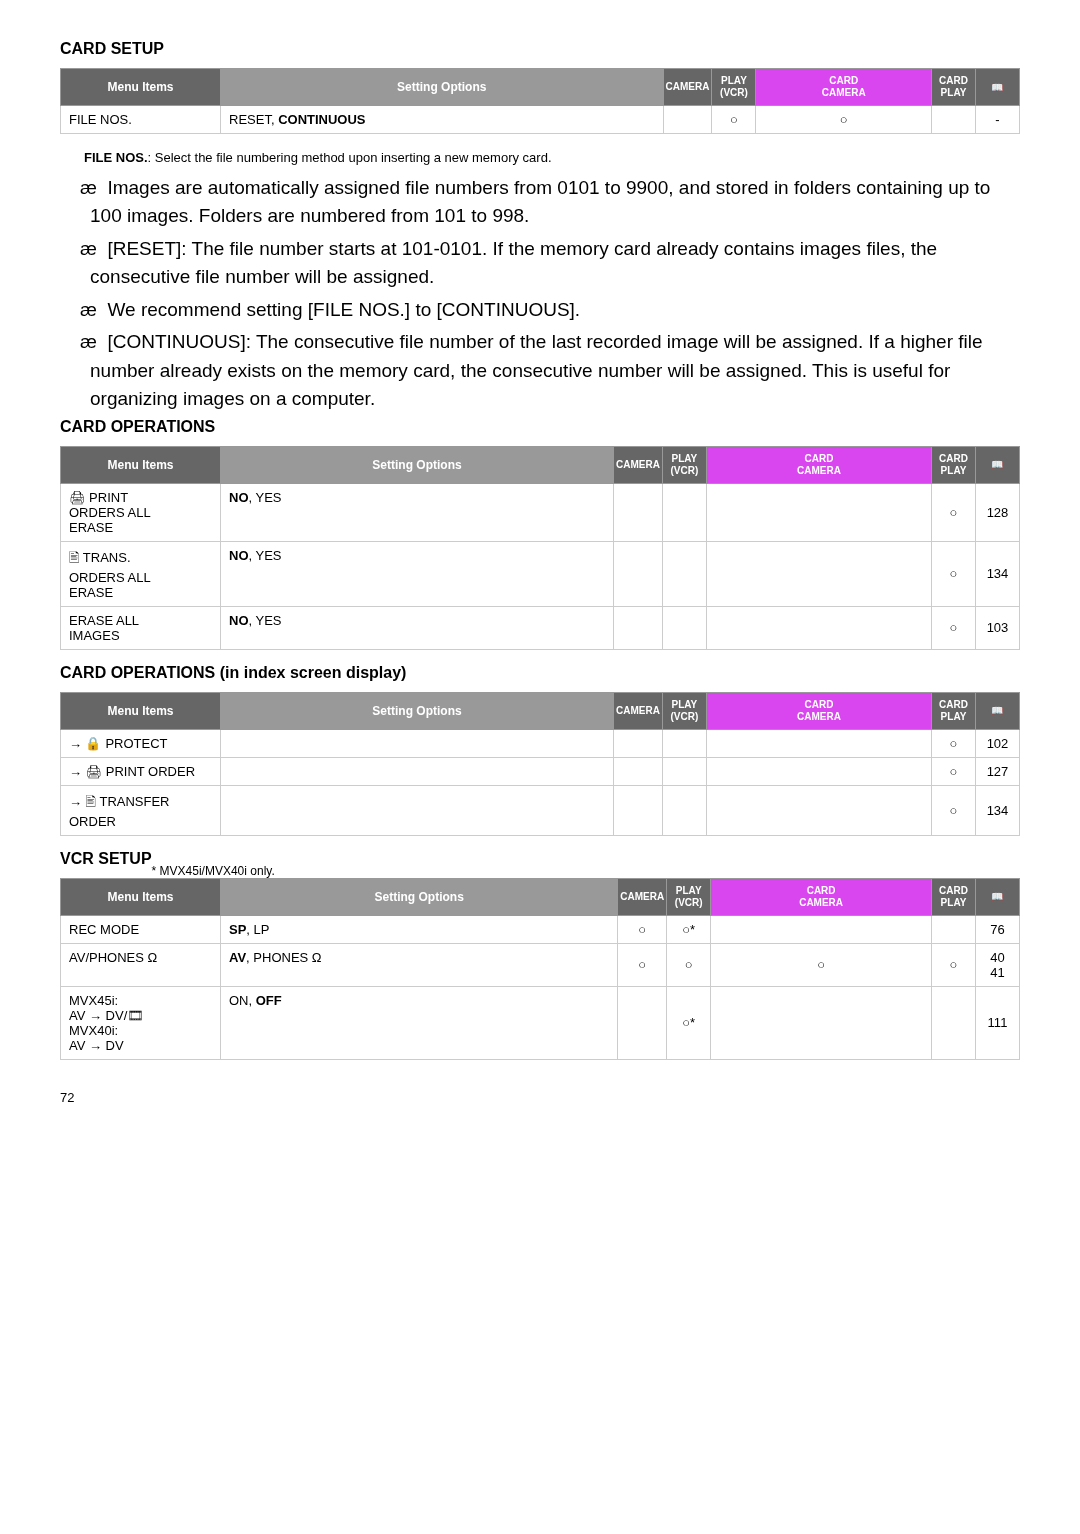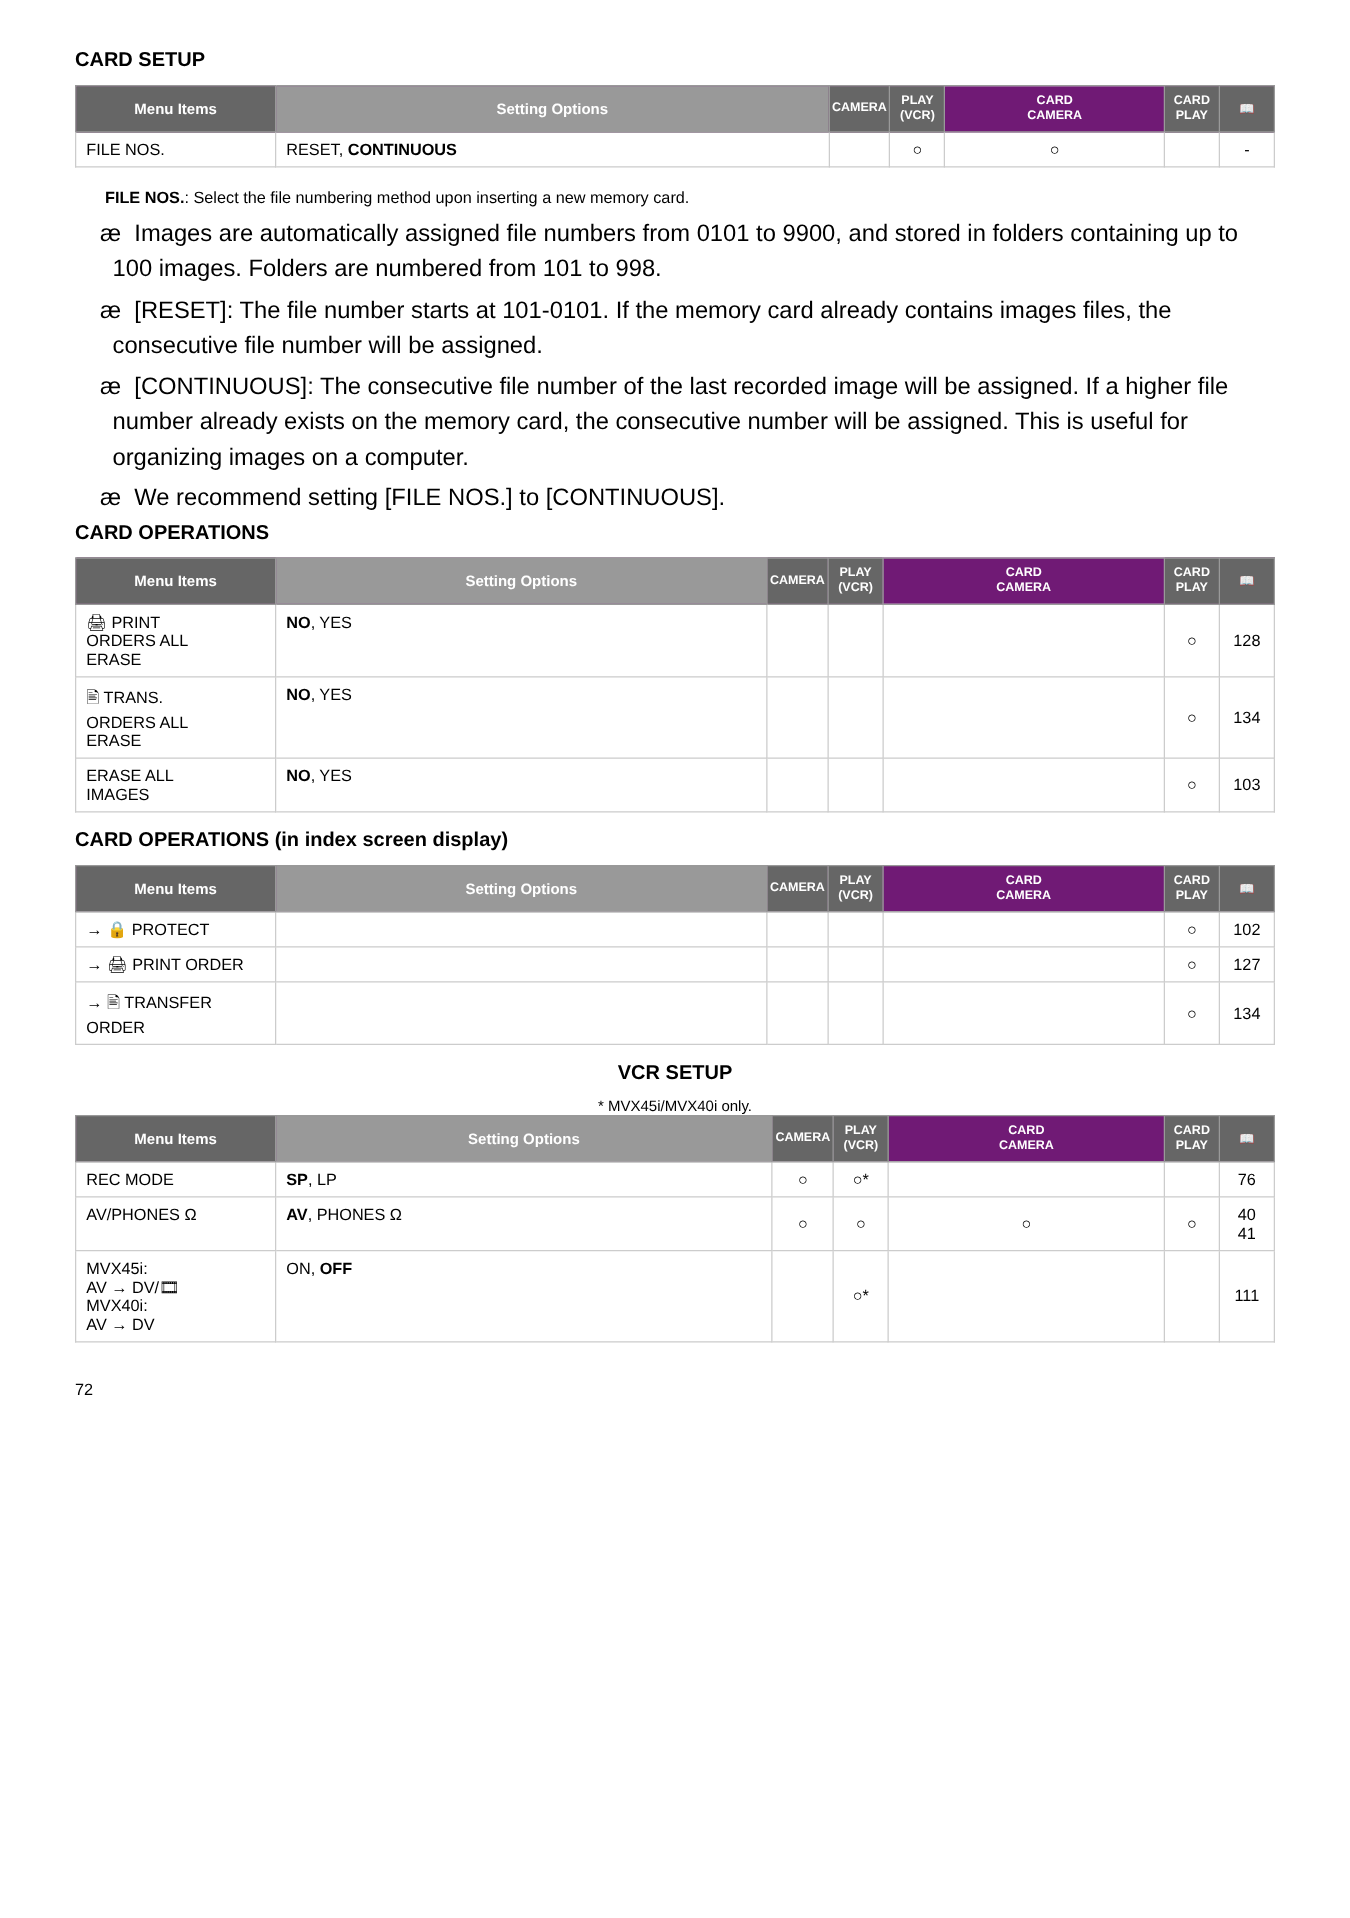--- a/index.html
+++ b/index.html
@@ -20,21 +20,21 @@
     }
     .section-title:first-child { margin-top: 0; }
 
     
     table {
       width: 100%;
       border-collapse: collapse;
       margin-bottom: 14px;
     }
     table thead tr {
-      background: #701a75;
+      background: #d946ef;
       color: #fff;
     }
     table thead th {
       padding: 6px 8px;
       font-weight: bold;
       font-size: 12px;
       text-align: center;
       border: 1px solid #999;
     }
     table thead th.menu-items-col {
@@ -87,21 +87,21 @@
     .body-text-indent {
       font-size: 19px;
       margin-bottom: 4px;
       line-height: 1.5;
       padding-left: 20px;
       text-indent: -10px;
       margin-left: 10px;
     }
     b { font-weight: bold; }
     .vcr-note { float: right; font-size: 12px; font-style: normal; }
-    .vcr-section-header { display: flex; align-items: center; flex-direction: column; }
+    .vcr-section-header { display: flex; align-items: flex-end; }
 
     .bottom-page-num {
       margin-top: 30px;
       font-size: 13px;
     }
 
     th.header-two-line {
       vertical-align: middle;
     }
   </style>
@@ -162,24 +162,24 @@
   <p class="body-text">
     <b>FILE NOS.</b>: Select the file numbering method upon inserting a new memory card.
   </p>
   <p class="body-text-indent">
     æ &nbsp;Images are automatically assigned file numbers from 0101 to 9900, and stored in folders containing up to 100 images. Folders are numbered from 101 to 998.
   </p>
   <p class="body-text-indent">
     æ &nbsp;[RESET]: The file number starts at 101-0101. If the memory card already contains images files, the consecutive file number will be assigned.
   </p>
   <p class="body-text-indent">
+    æ &nbsp;We recommend setting [FILE NOS.] to [CONTINUOUS].
+  </p>
+  <p class="body-text-indent">
     æ &nbsp;[CONTINUOUS]: The consecutive file number of the last recorded image will be assigned. If a higher file number already exists on the memory card, the consecutive number will be assigned. This is useful for organizing images on a computer.
-  </p>
-  <p class="body-text-indent">
-    æ &nbsp;We recommend setting [FILE NOS.] to [CONTINUOUS].
   </p>
 </div>
 
 <div>
   <div class="section-title">CARD OPERATIONS</div>
 
   <table>
     <thead>
       <tr>
         <th class="menu-items-col">Menu Items</th>

